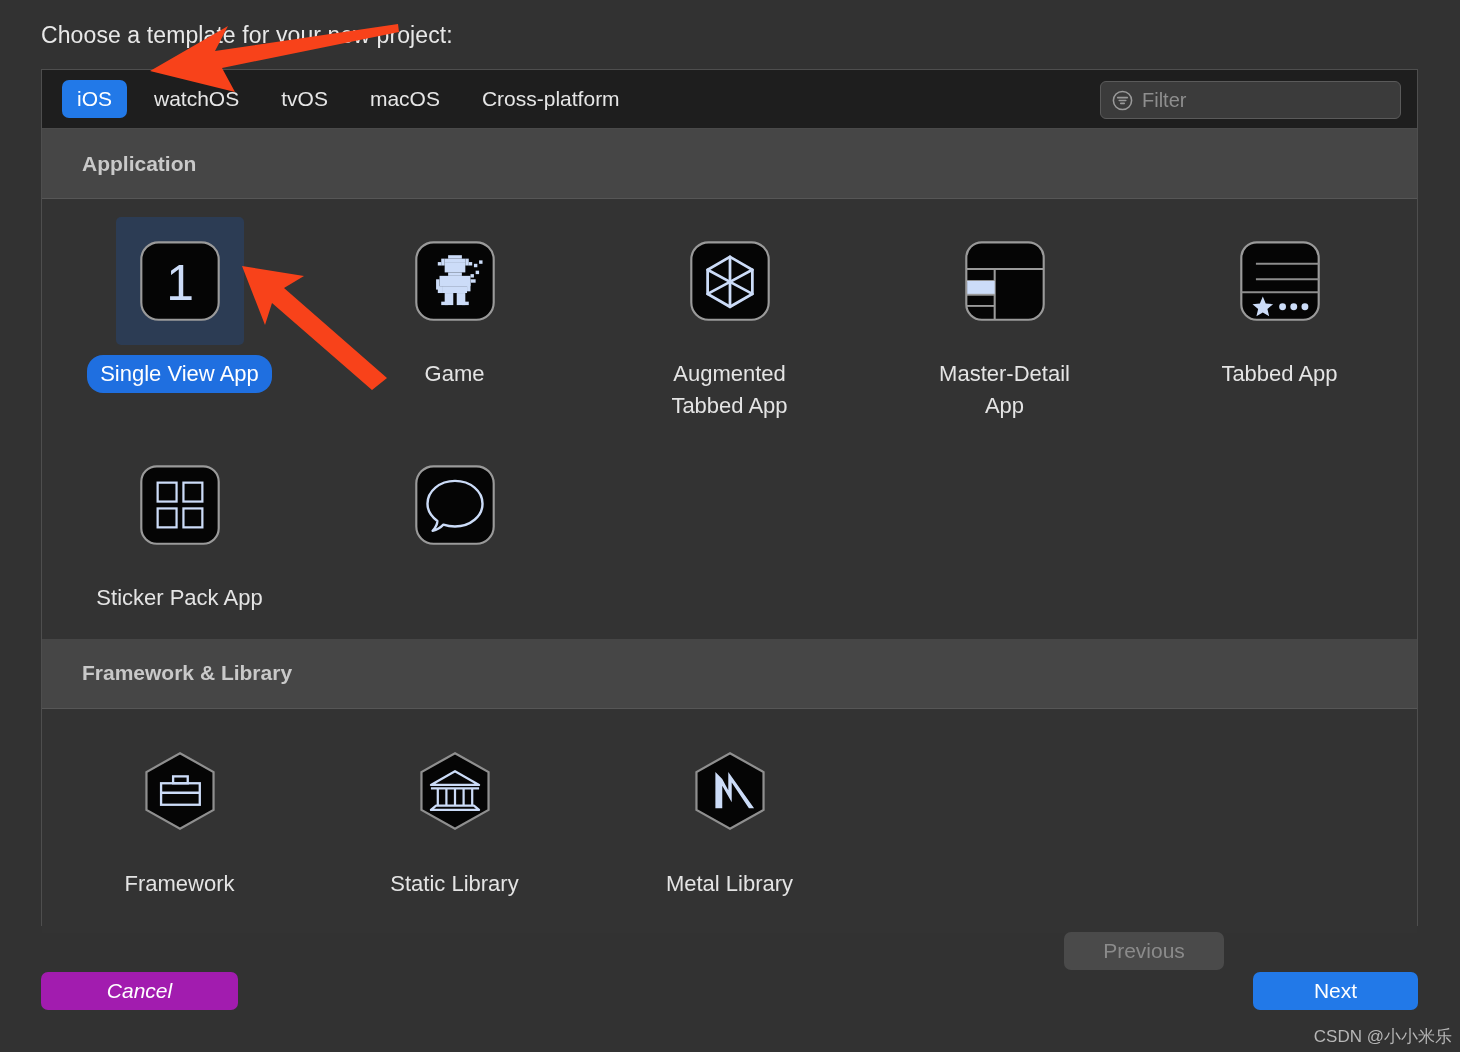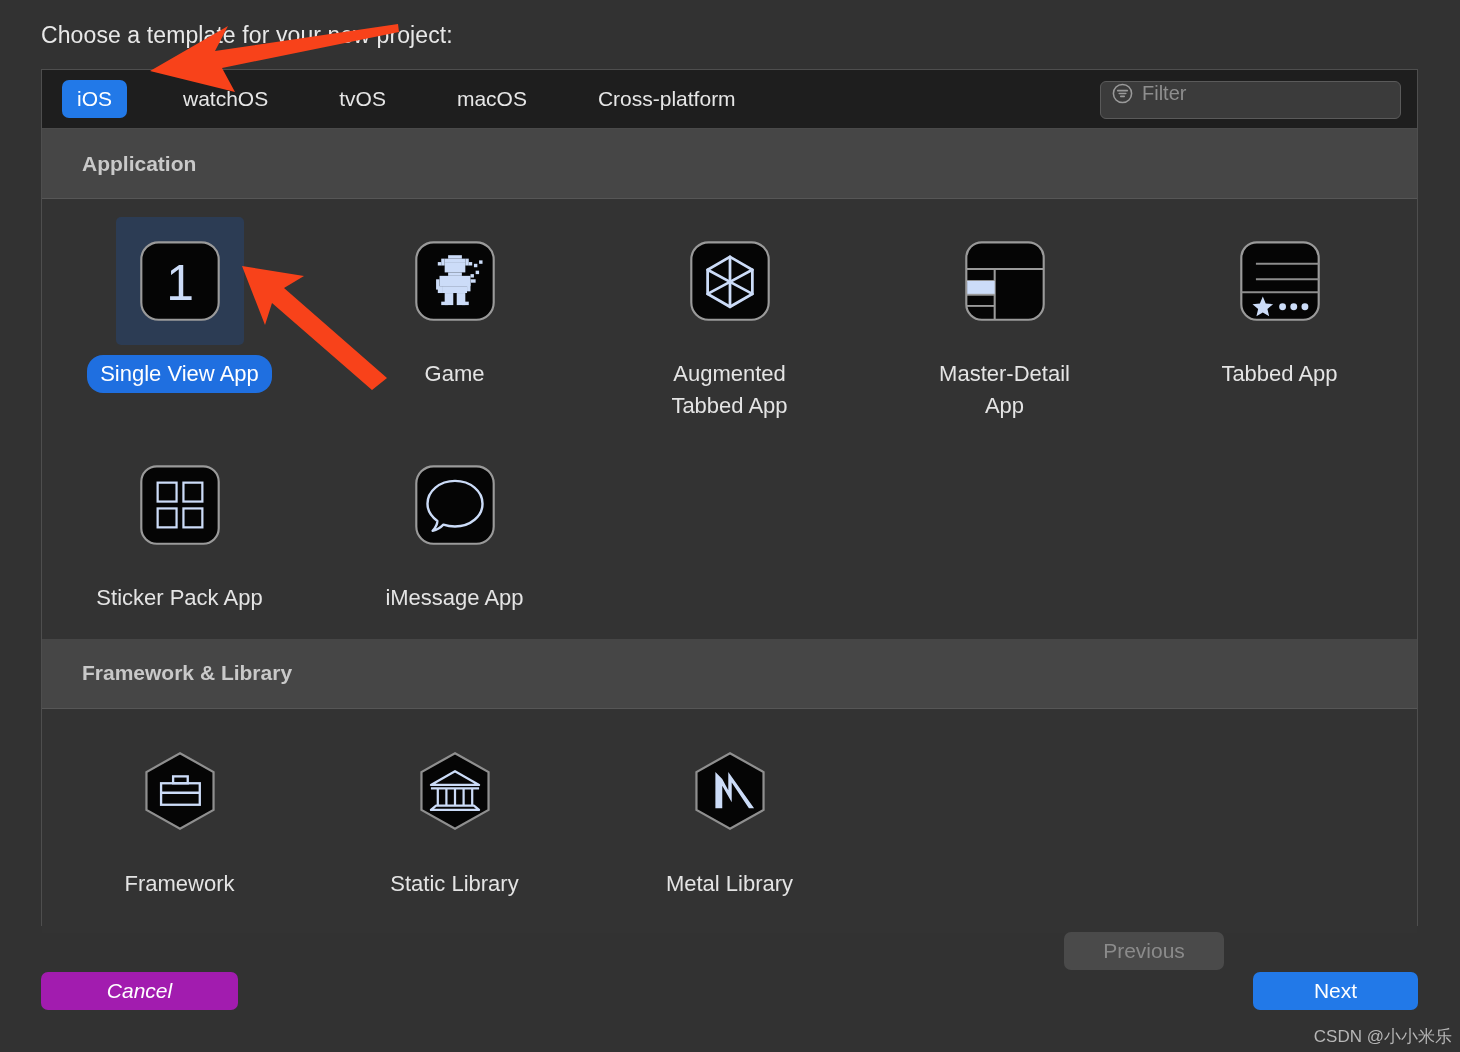--- a/index.html
+++ b/index.html
@@ -37,21 +37,20 @@
 
   
   .tabbar {
     position: relative;
     height: 59px;
     background: #1e1e1e;
     border-bottom: 1px solid #4a4a4a;
     display: flex;
     align-items: center;
     padding-left: 20px;
-    gap: 29px;
   }
   .tab {
     font-size: 21px;
     color: #e6e6e6;
     padding: 7px 15px;
     border-radius: 7px;
     margin-right: 12px;
     white-space: nowrap;
     cursor: default;
   }
@@ -61,21 +60,21 @@
   }
 
   .filter-box {
     position: absolute;
     right: 16px; top: 11px;
     width: 301px; height: 38px;
     background: #3b3b3b;
     border: 1px solid #5a5a5a;
     border-radius: 6px;
     display: flex;
-    align-items: flex-start;
+    align-items: center;
     padding: 0 10px;
   }
   .filter-icon { width: 23px; height: 23px; flex: none; margin-right: 8px; }
   .filter-placeholder {
     font-size: 20px;
     color: #8e8e8e;
   }
 
   
   .section-header {
@@ -315,21 +314,20 @@
           <div class="tile-label">Sticker Pack App</div>
         </div>
 
         <div class="tile">
           <div class="tile-iconwrap">
             <svg class="tile-icon" viewBox="0 0 100 100">
               <rect x="5" y="5" width="90" height="90" rx="20" fill="#050505" stroke="#9a9a9a" stroke-width="2.5"></rect>
               <path d="M50 22 C68 22 82 34 82 48.5 C82 63 68 75 50 75 C45 75 40.5 74.2 36.5 72.8 C33 76.5 28 79 24 80 C27.5 76 29.5 71.5 29.5 68.5 C22.5 63.5 18 56.5 18 48.5 C18 34 32 22 50 22 Z" fill="none" stroke="#ccdcf8" stroke-width="2.8" stroke-linejoin="round"></path>
             </svg>
           </div>
-          <div class="tile-label">iMessage App</div>
         </div>
 
         <div></div>
         <div></div>
       </div>
     </div>
 
     <div class="section-header">Framework &amp; Library</div>
     <div class="section-body lib-section">
       <div class="grid">

